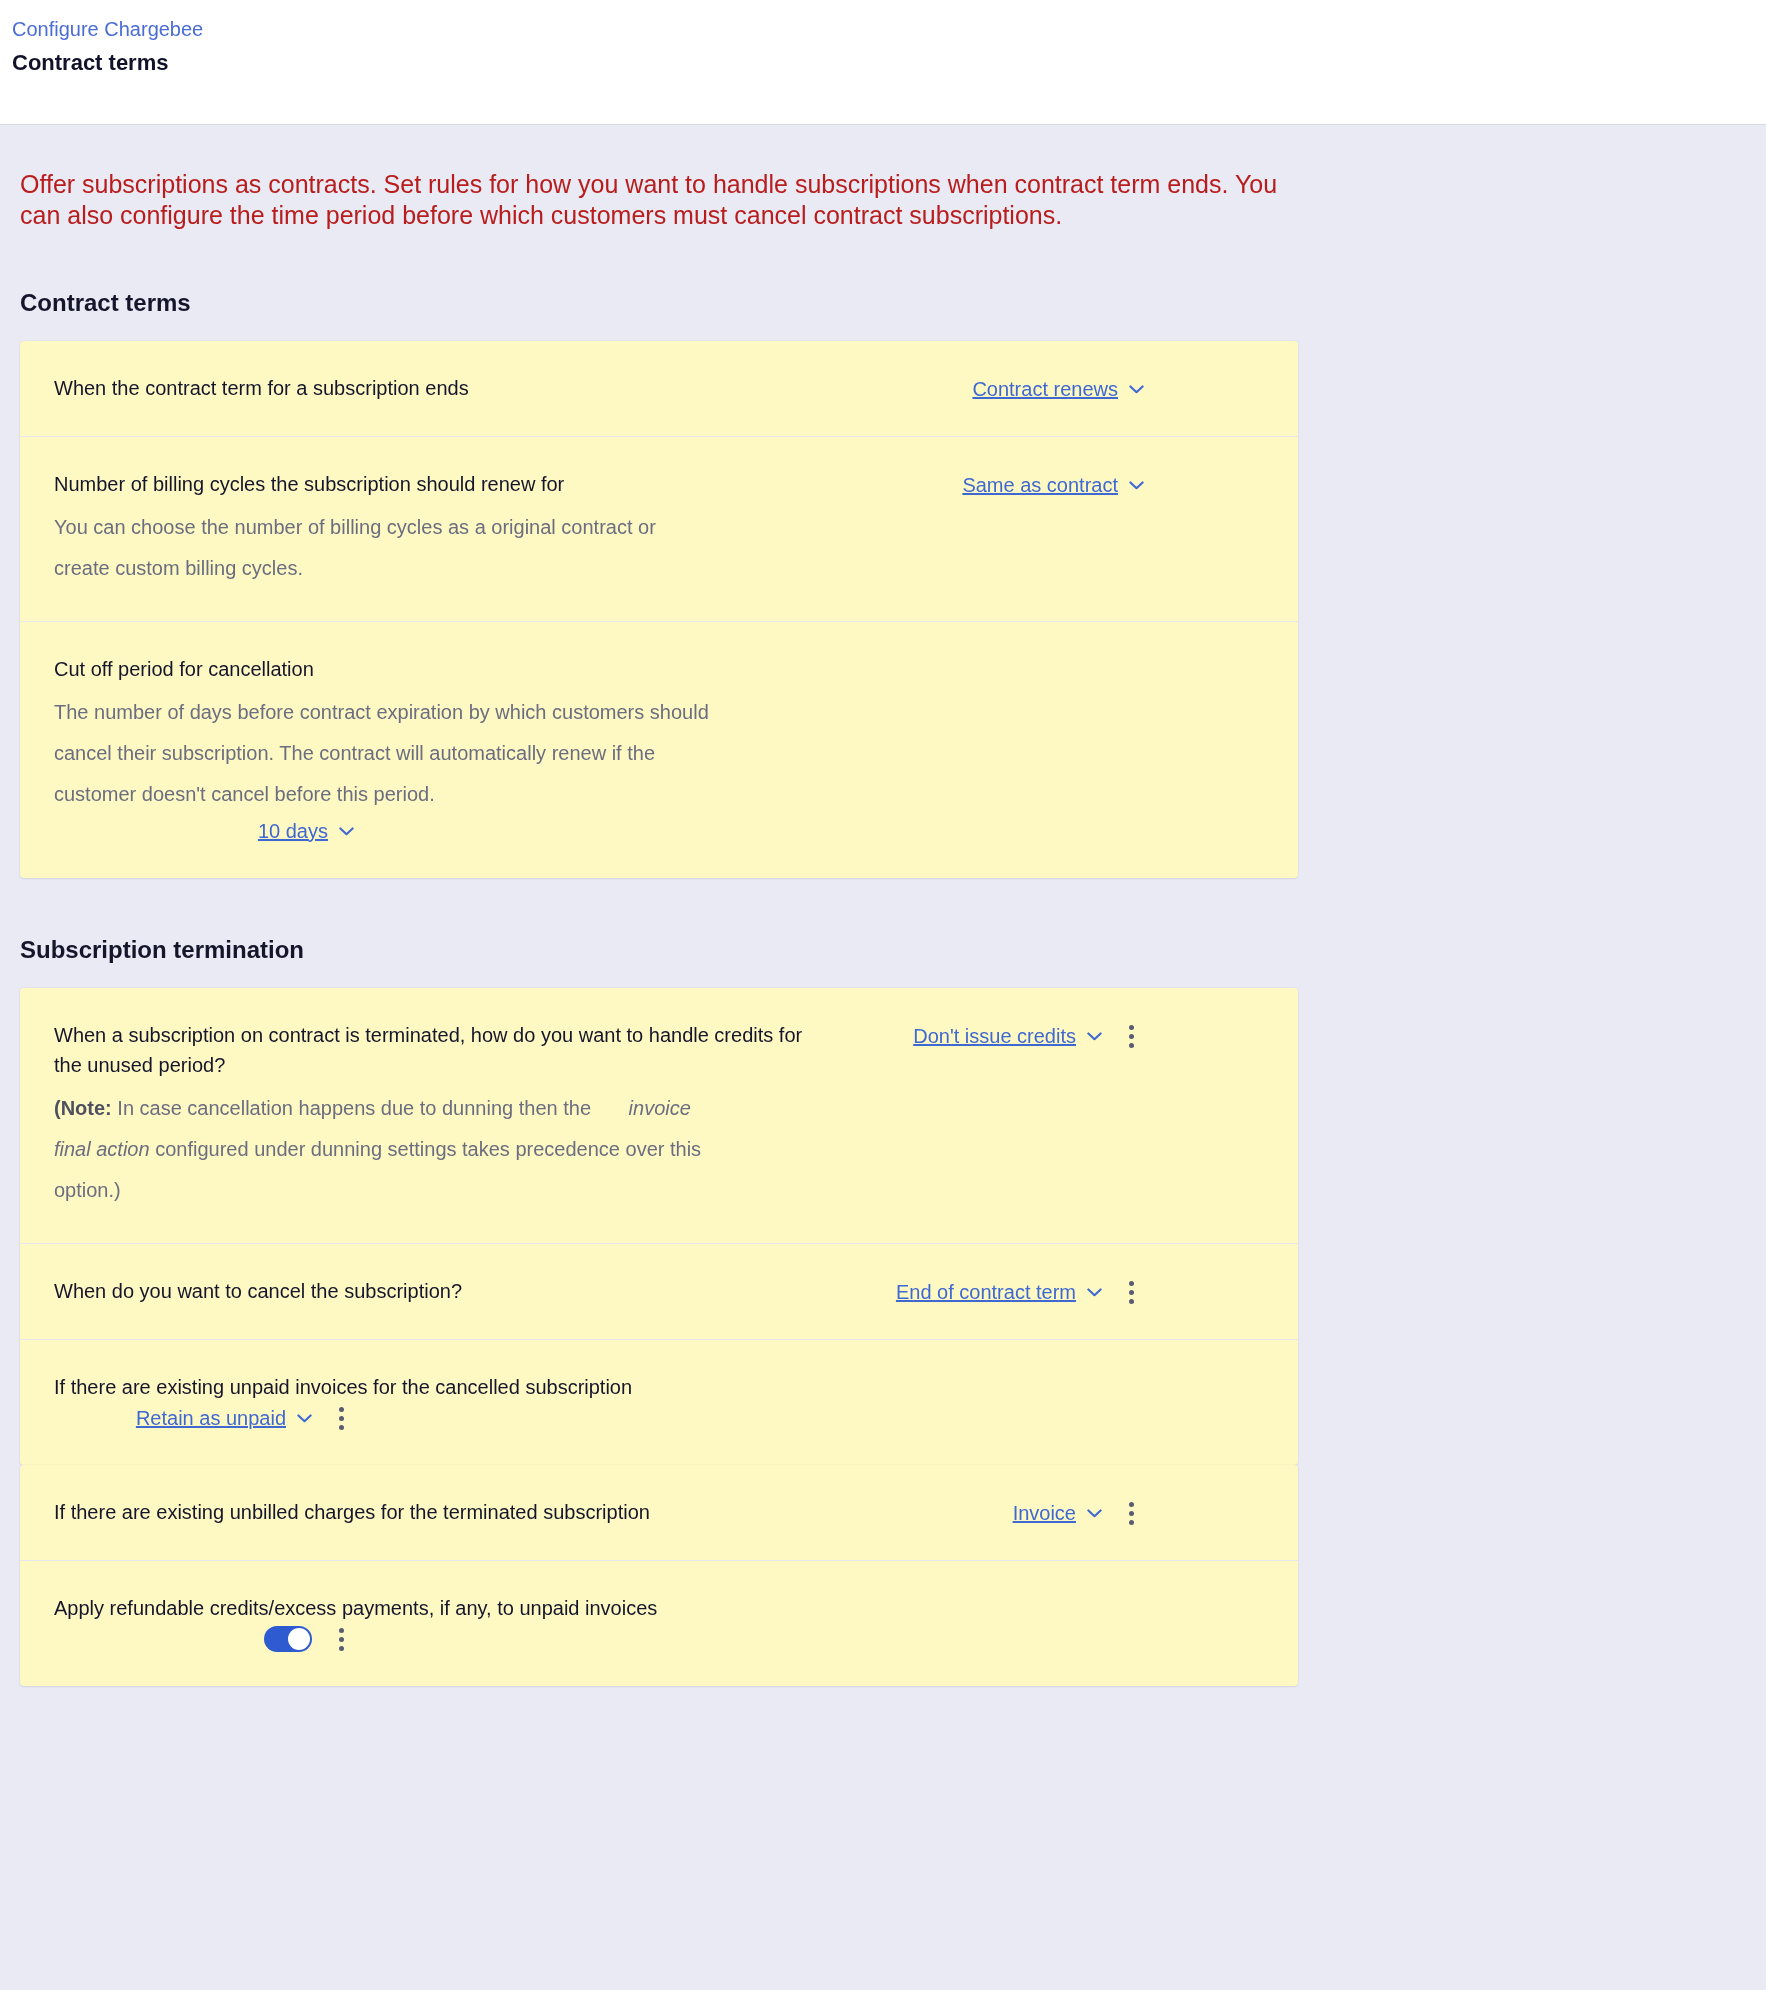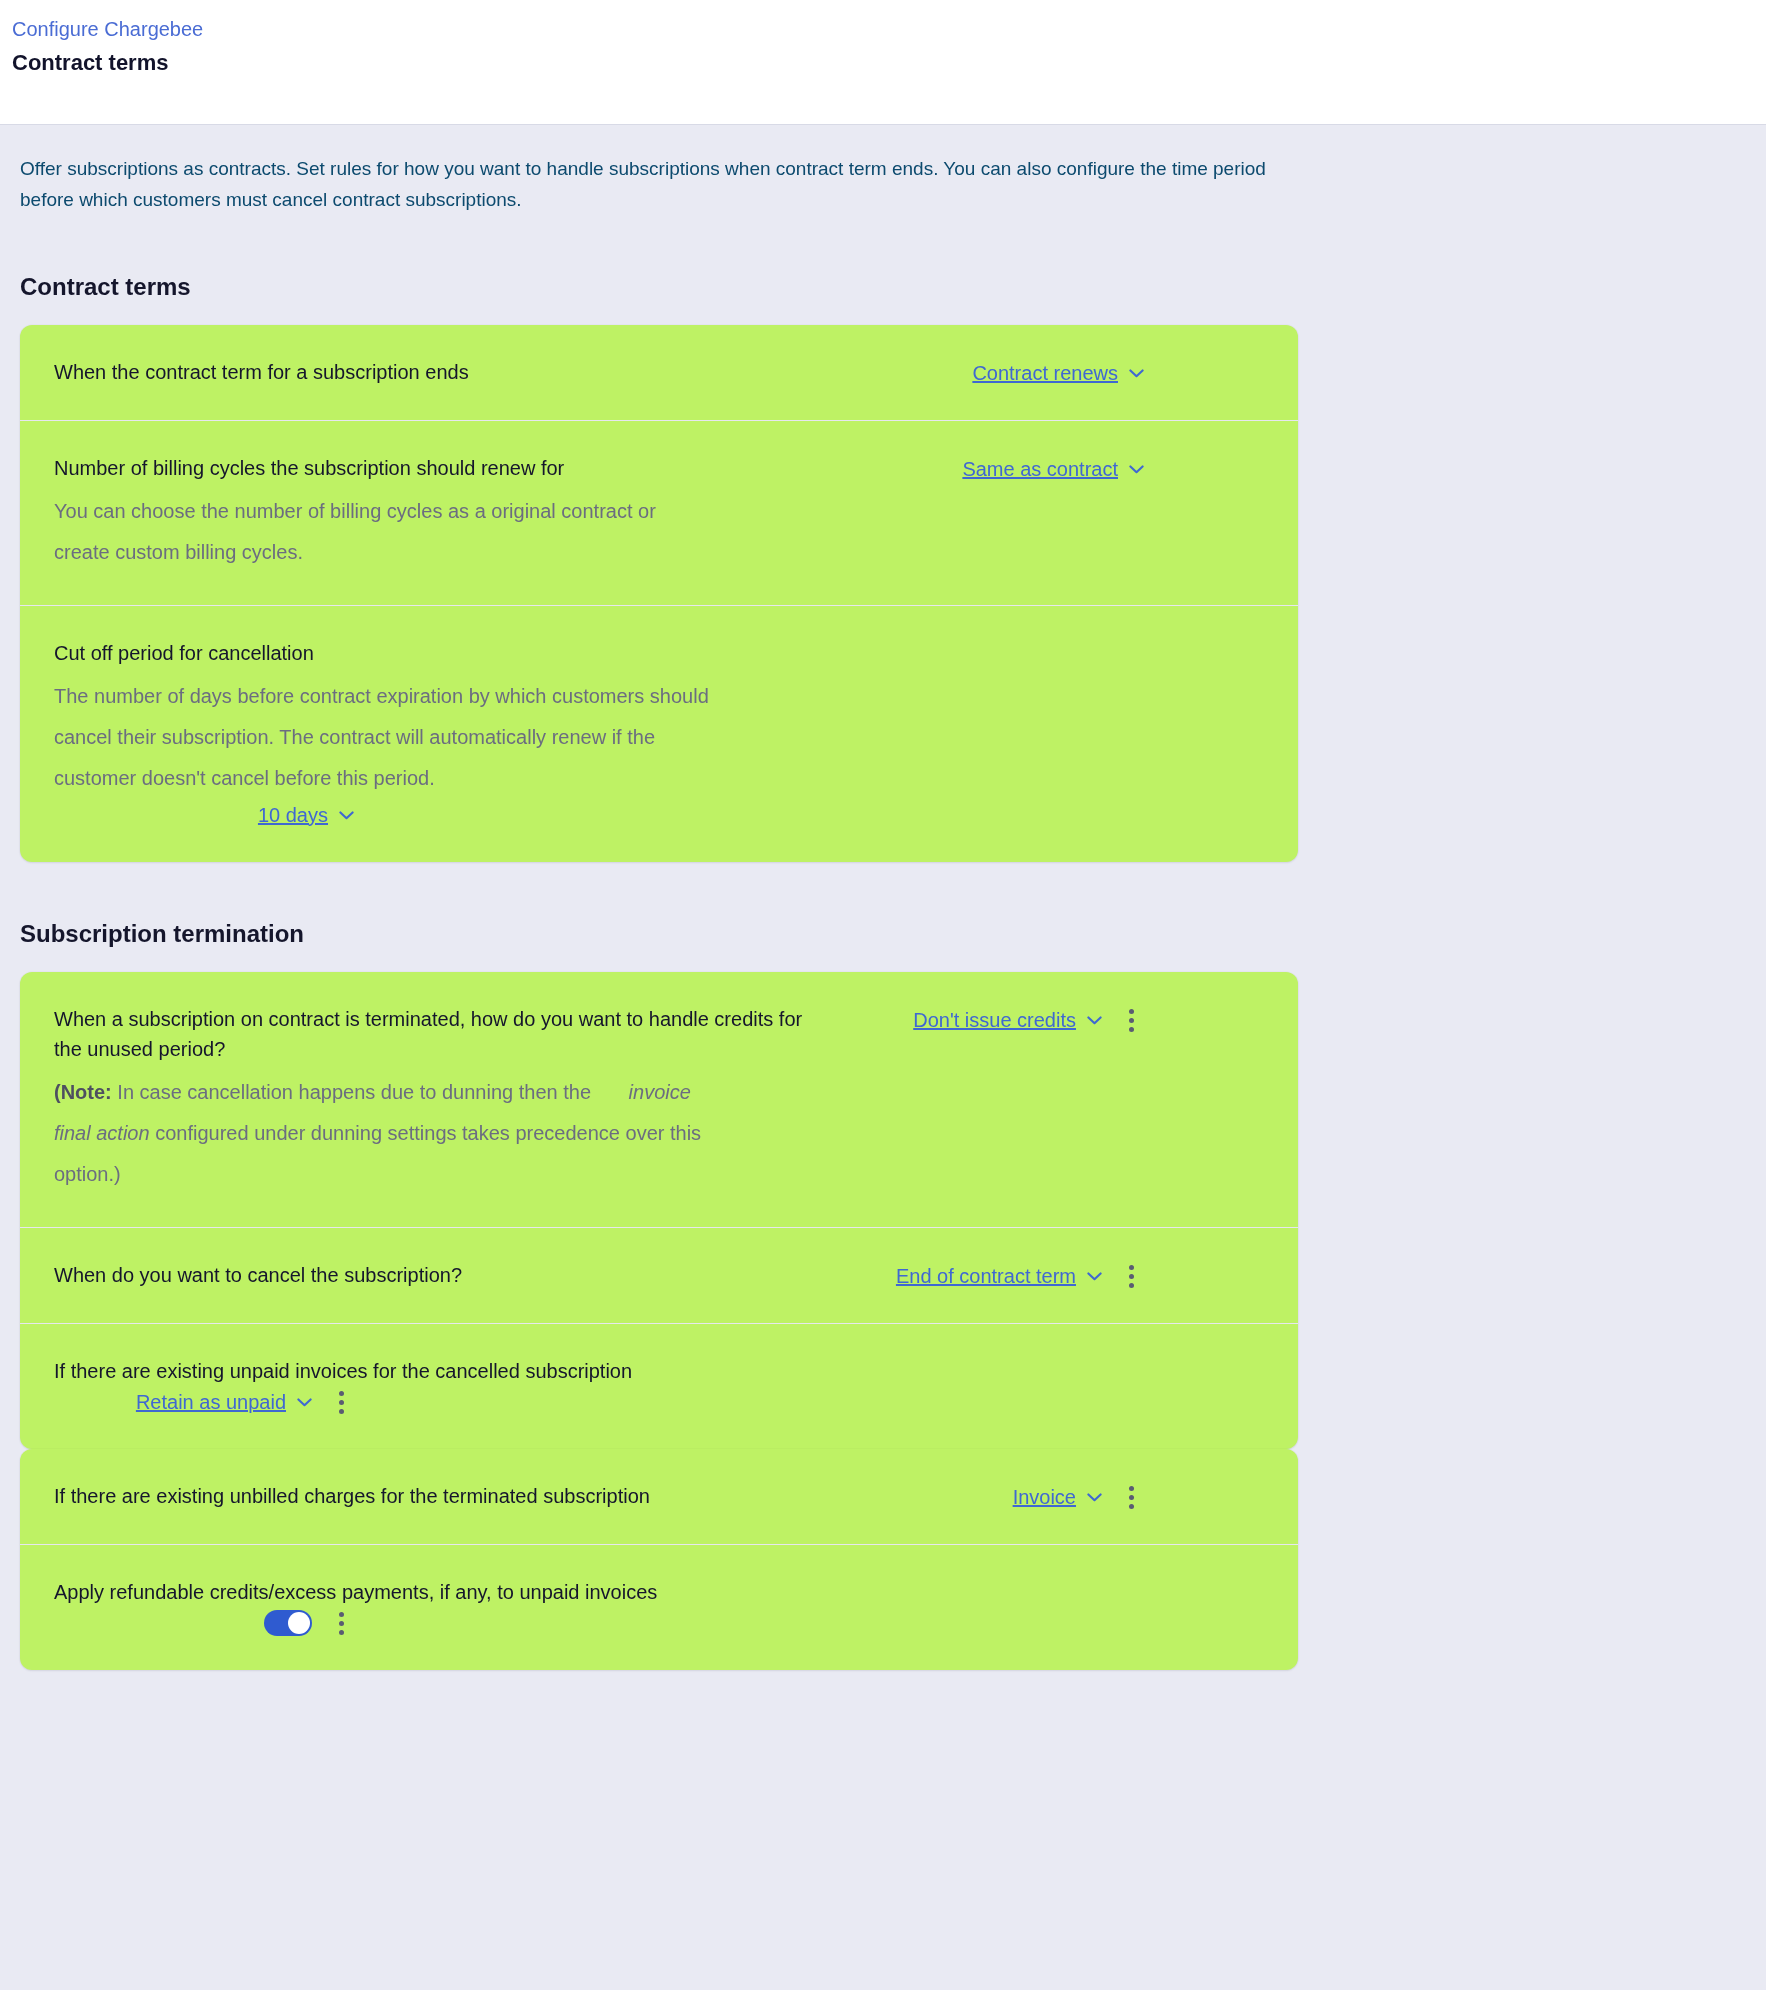--- a/index.html
+++ b/index.html
@@ -38,38 +38,38 @@
     color: #12132b;
     margin-top: 2px;
   }
 
   
   .page-body {
     padding: 0 20px;
   }
 
   .intro {
-    padding-top: 28px;
-    font-size: 19px;
+    padding-top: 44px;
+    font-size: 25px;
     line-height: 31px;
-    color: #0c4a6e;
+    color: #b91c1c;
     max-width: 1290px;
   }
 
   .section-title {
     font-size: 24px;
     font-weight: bold;
     color: #15162c;
     margin-top: 58px;
     margin-bottom: 24px;
   }
 
   .card {
-    background: #bef264;
-    border-radius: 12px;
+    background: #fef9c3;
+    border-radius: 4px;
     box-shadow: 0 1px 2px rgba(30, 34, 72, 0.09), 0 0 0 1px rgba(30,34,72,0.02);
     width: 1278px;
     overflow: hidden;
   }
 
   .row {
     display: flex;
     align-items: flex-start;
     padding: 32px 20px 32px 34px;
     border-bottom: 1px solid #e6e7ef;

